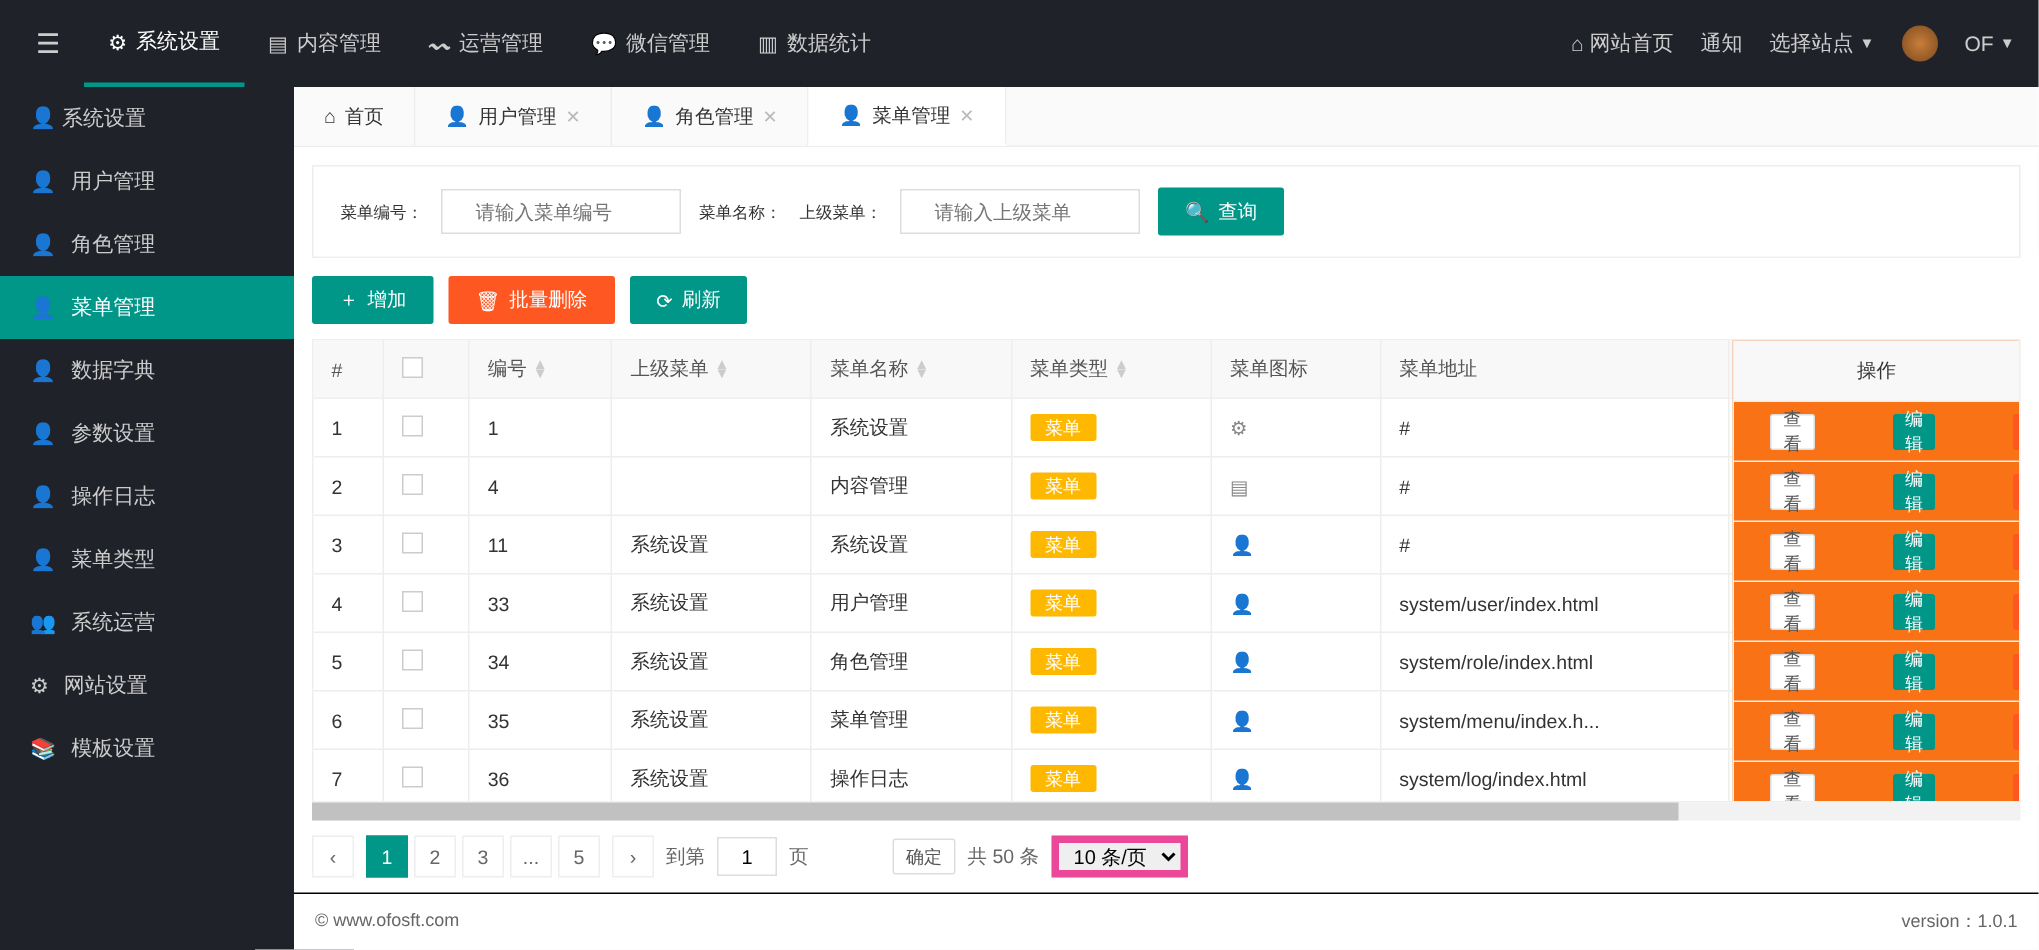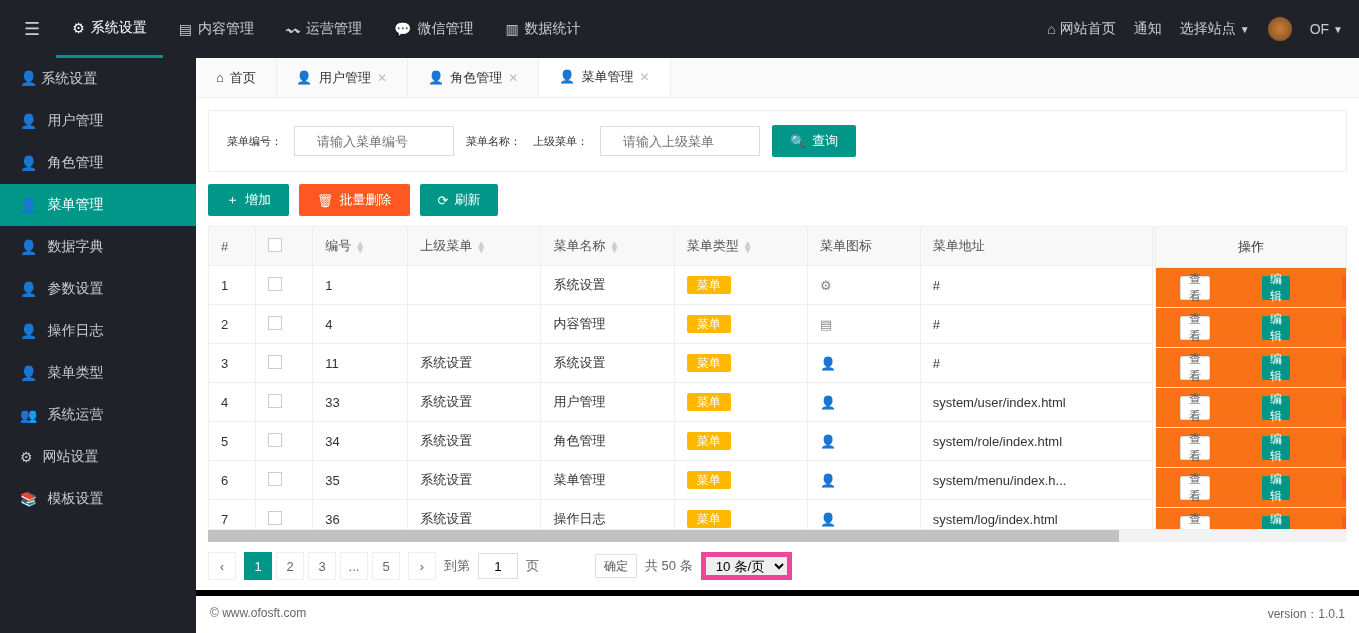--- a/index.html
+++ b/index.html
@@ -65,21 +65,21 @@
 .hscroll-thumb { position: absolute; left: 0; top: 0; bottom: 0; width: 80%; background: #c1c1c1; }
 
 
 .pager { padding: 10px 12px; display: flex; align-items: center; gap: 8px; font-size: 13px; color: #666; }
 .pager .pg { width: 28px; height: 28px; display: flex; align-items: center; justify-content: center; border: 1px solid #eee; cursor: pointer; }
 .pager .pg.active { background: #009688; color: #fff; border-color: #009688; }
 .pager input { border: 1px solid #ddd; height: 26px; width: 40px; text-align: center; }
 .pager select { border: 5px solid #ec4899; height: 28px; padding: 0 6px; }
 
 
-.footer { padding: 10px 14px; border-top: 6px solid #000000; display: flex; justify-content: space-between; color: #666; font-size: 12px; }
+.footer { padding: 10px 14px; border-top: 1px solid #000000; display: flex; justify-content: space-between; color: #666; font-size: 12px; }
 
 .tri-down { font-size: 10px; }
 .caret-up::after { content: "▲"; }
 .caret-down::after { content: "▼"; }
 </style>
 </head>
 <body>
 
 <div class="app">
 

